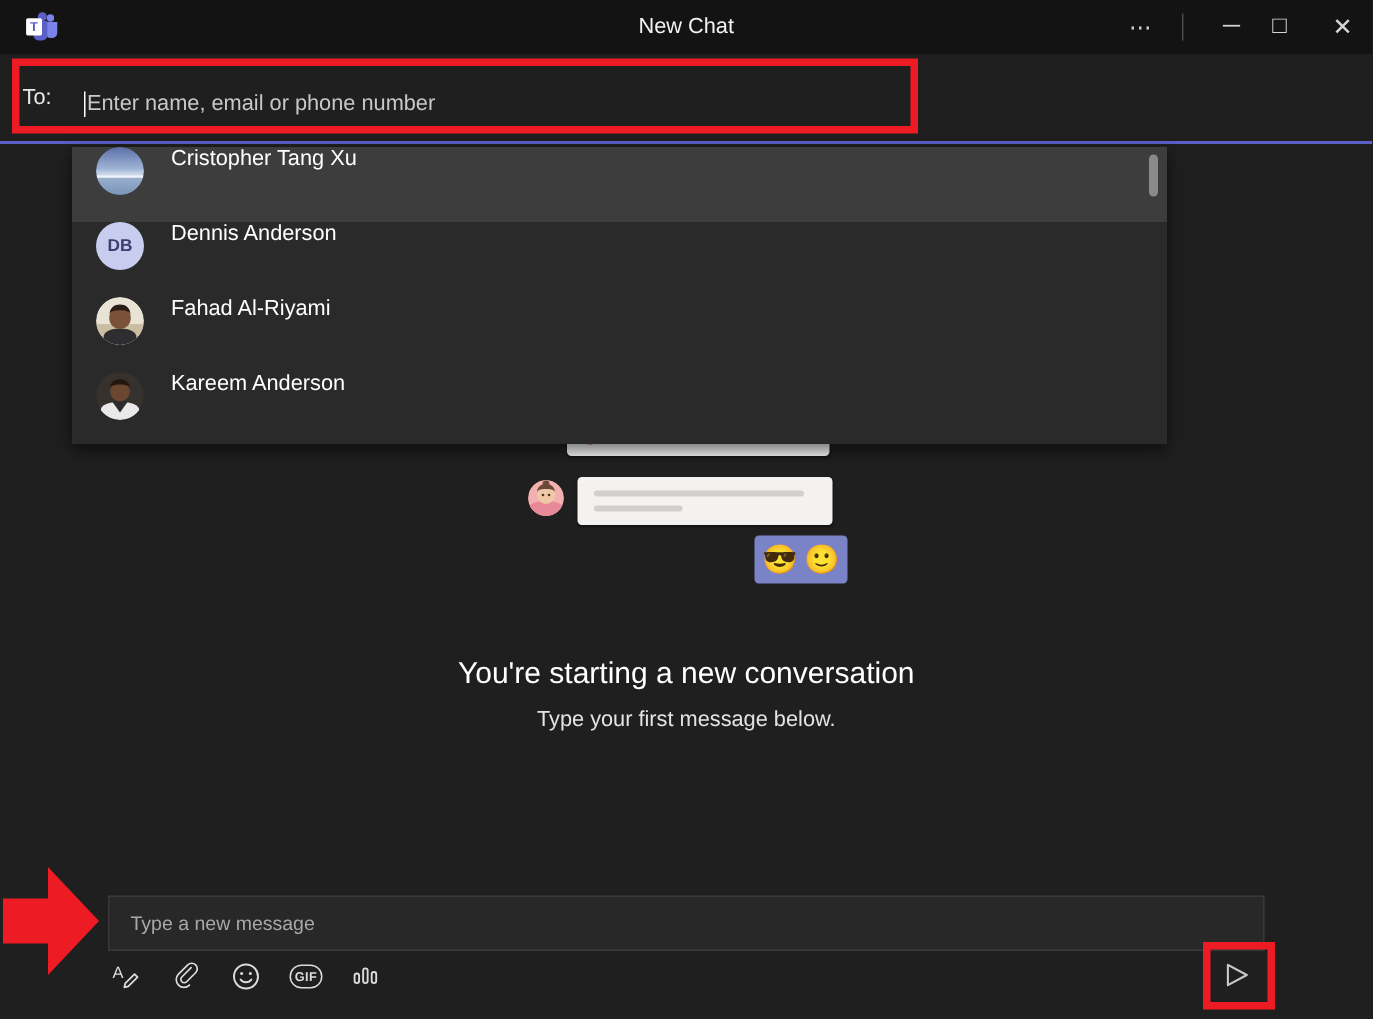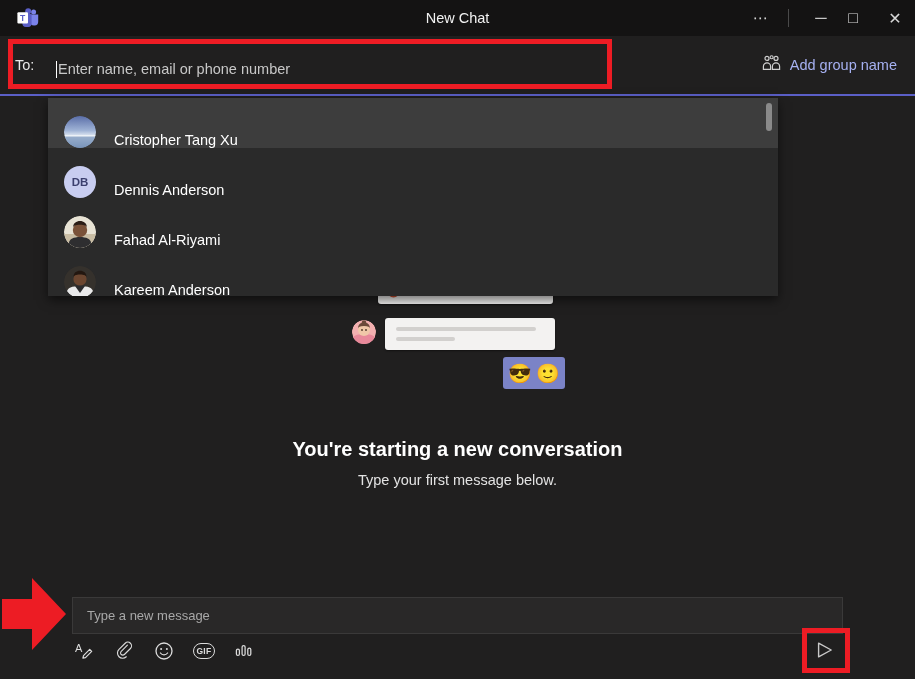--- a/index.html
+++ b/index.html
@@ -115,21 +115,21 @@
   }
   .emoji-box {
     position: absolute; left: 163px; top: 117px;
     width: 62px; height: 32px;
     background: #7b83c7; border-radius: 3px;
     display: flex; align-items: center; justify-content: center;
     gap: 4px; font-size: 19px; line-height: 1;
   }
   .empty-title {
     position: absolute; left: 0; top: 438px; width: 915px;
-    text-align: center; font-size: 20px; font-weight: bold;
+    text-align: center; font-size: 20px; font-weight: normal;
     color: #ffffff;
   }
   .empty-sub {
     position: absolute; left: 0; top: 472px; width: 915px;
     text-align: center; font-size: 14.5px; color: #e3e3e3;
   }
 
   
   .compose-box {
     position: absolute; left: 72px; top: 597px;
@@ -182,21 +182,21 @@
   .dropdown {
     position: absolute; left: 48px; top: 98px;
     width: 730px; height: 198px;
     background: #2a2a2a;
     box-shadow: 0 4px 10px rgba(0,0,0,.55);
     overflow: hidden; z-index: 30;
   }
   .dd-row {
     position: relative;
     height: 50px;
-    display: flex; align-items: flex-end;
+    display: flex; align-items: flex-start;
     padding-left: 16px;
     box-sizing: border-box;
   }
   .dd-row.selected { background: #3d3d3d; }
   .dd-avatar {
     width: 32px; height: 32px; border-radius: 50%;
     margin-right: 18px; overflow: hidden; flex: none;
     position: relative;
   }
   .dd-name { font-size: 14.5px; color: #ffffff; }
@@ -236,32 +236,20 @@
     <div class="winctl min">─</div>
     <div class="winctl max">□</div>
     <div class="winctl close">✕</div>
   </div>
 
   <div class="to-row">
     <span class="to-label">To:</span>
     <div class="to-input-wrap">
       <div class="caret"></div>
       <span class="to-placeholder">Enter name, email or phone number</span>
-    </div>
-    <div class="addgroup">
-      <span>
-        <svg width="19" height="17" viewBox="0 0 19 17">
-          <circle cx="5.0" cy="3.4" r="2.0" fill="none" stroke="#cfcfcf" stroke-width="1.2"></circle>
-          <circle cx="9.6" cy="2.3" r="1.5" fill="none" stroke="#cfcfcf" stroke-width="1.1"></circle>
-          <circle cx="14.0" cy="3.4" r="2.0" fill="none" stroke="#cfcfcf" stroke-width="1.2"></circle>
-          <path d="M1.4 14.4v-3.0a3.6 3.6 0 0 1 3.6-3.6 3.6 3.6 0 0 1 3.6 3.6v3.0z" fill="none" stroke="#cfcfcf" stroke-width="1.2"></path>
-          <path d="M10.4 14.4v-3.0a3.6 3.6 0 0 1 3.6-3.6 3.6 3.6 0 0 1 3.6 3.6v3.0z" fill="none" stroke="#cfcfcf" stroke-width="1.2"></path>
-        </svg>
-      </span>
-      <span>Add group name</span>
     </div>
   </div>
 
   <div class="accent-line"></div>
 
   <div class="illustration">
 
     <div class="ill-card" style="left:38px; top:38px; width:175px; height:26px;">
       <span style="position:absolute; left:9px; top:6px;">
         <svg width="13" height="13" viewBox="0 0 13 13">

